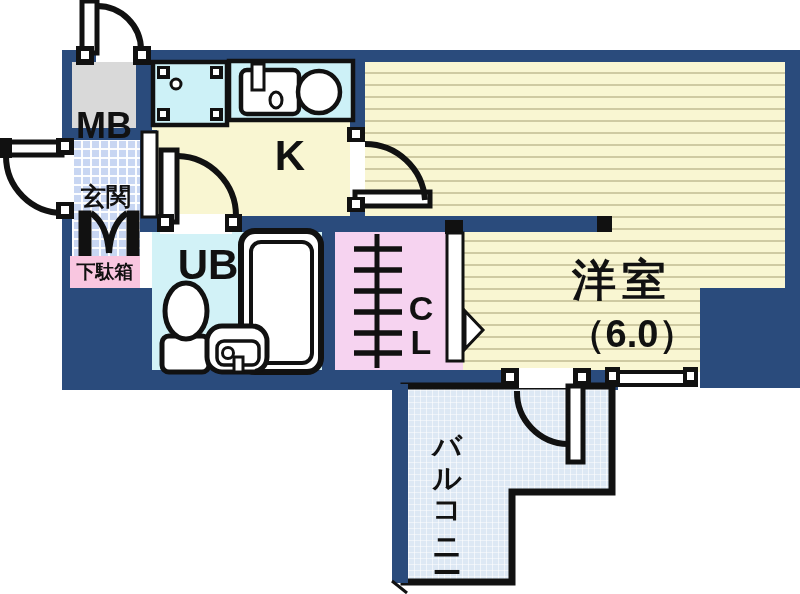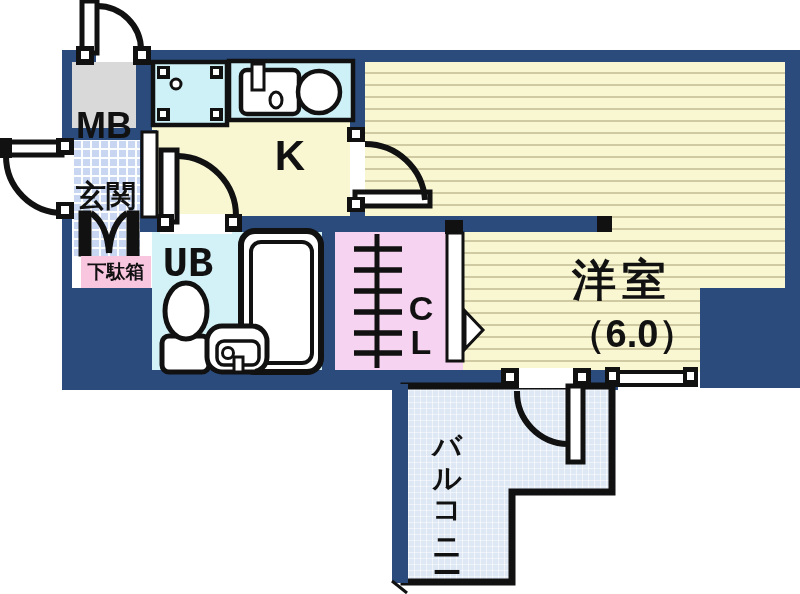--- a/index.html
+++ b/index.html
@@ -10,21 +10,21 @@
   .label{position:absolute;color:#111;font-weight:bold;transform:translate(-50%,-50%);
          white-space:nowrap;line-height:1;}
   .floor-kitchen{background:#f9f6d2;}
   .floor-room{background:#f9f6d2;
     background-image:repeating-linear-gradient(to bottom,#f9f6d2 0px,#f9f6d2 10px,#cfcaa2 10px,#cfcaa2 12px);}
   .floor-genkan{background-color:#c8d6f2;
     background-image:repeating-linear-gradient(to right,rgba(255,255,255,.95) 0 2px,transparent 2px 9px),
                      repeating-linear-gradient(to bottom,rgba(255,255,255,.95) 0 2px,transparent 2px 9px);}
   .floor-ub{background:#d2f2f7;}
   .floor-cl{background:#f6d3f0;}
-  .shoebox{background:#f9c6e0;display:flex;align-items:center;justify-content:center;margin-left:11px;}
+  .shoebox{background:#f9c6e0;display:flex;align-items:center;justify-content:center;}
   .mbbox{background:#d9d9d9;}
   svg{position:absolute;left:0;top:0;}
   .vtext{writing-mode:vertical-rl;}
 </style>
 </head>
 <body>
 
 <div id="plan">
 
   <div class="abs floor-kitchen" style="left:152px;top:62px;width:198px;height:156px;"></div>
@@ -183,25 +183,25 @@
 
     <g>
       <rect x="445" y="220" width="18" height="14" fill="#111"></rect>
       <rect x="447" y="233" width="16" height="128" fill="#fff" stroke="#111" stroke-width="3"></rect>
       <path d="M465 311 L483 330 L465 349 Z" fill="#fff" stroke="#111" stroke-width="3"></path>
       <rect x="597" y="216" width="15" height="16" fill="#111"></rect>
     </g>
   </svg>
 
   <div class="label" style="left:104px;top:96px;font-size:36px;margin-top:30px;">MB</div>
-  <div class="label" style="left:106px;top:196px;font-size:30px;">玄関</div>
+  <div class="label" style="left:106px;top:196px;font-size:25px;">玄関</div>
   <div class="abs shoebox" style="left:70px;top:256px;width:70px;height:32px;">
     <span style="font-weight:bold;font-size:19px;color:#111;">下駄箱</span>
   </div>
   <div class="label" style="left:290px;top:156px;font-size:42px;">K</div>
-  <div class="label" style="left:188px;top:265px;font-size:42px;font-family:Liberation Mono, monospace;">UB</div>
+  <div class="label" style="left:208px;top:265px;font-size:42px;">UB</div>
   <div class="label" style="left:421px;top:308px;font-size:34px;">C</div>
   <div class="label" style="left:421px;top:342px;font-size:34px;">L</div>
   <div class="label" style="left:622px;top:283px;font-size:44px;letter-spacing:6px;font-family:Liberation Mono, monospace;">洋室</div>
   <div class="label" style="left:620px;top:334px;font-size:38px;margin-left:12px;">（6.0）</div>
   <div class="label vtext" style="left:447px;top:486px;font-size:29px;letter-spacing:3px;">バルコニー</div>
 
 </div>
 
 </body></html>

